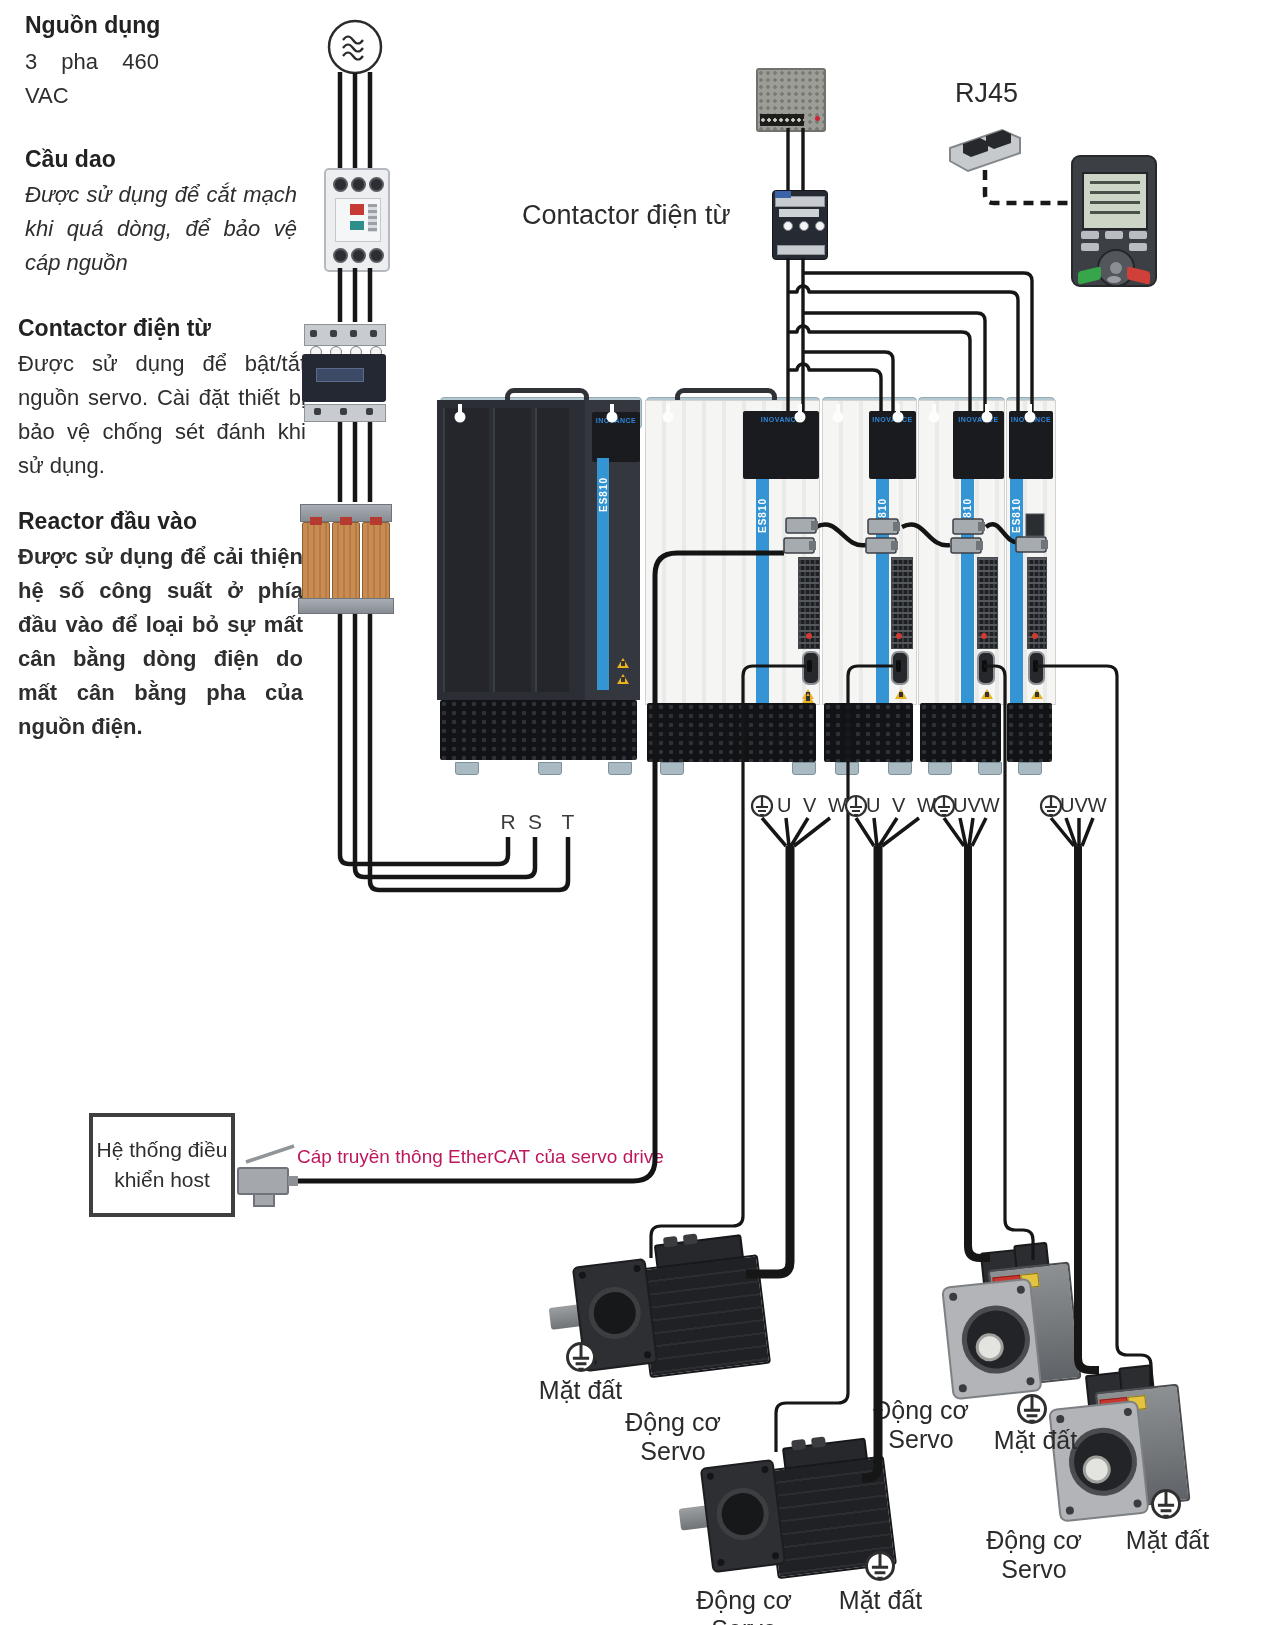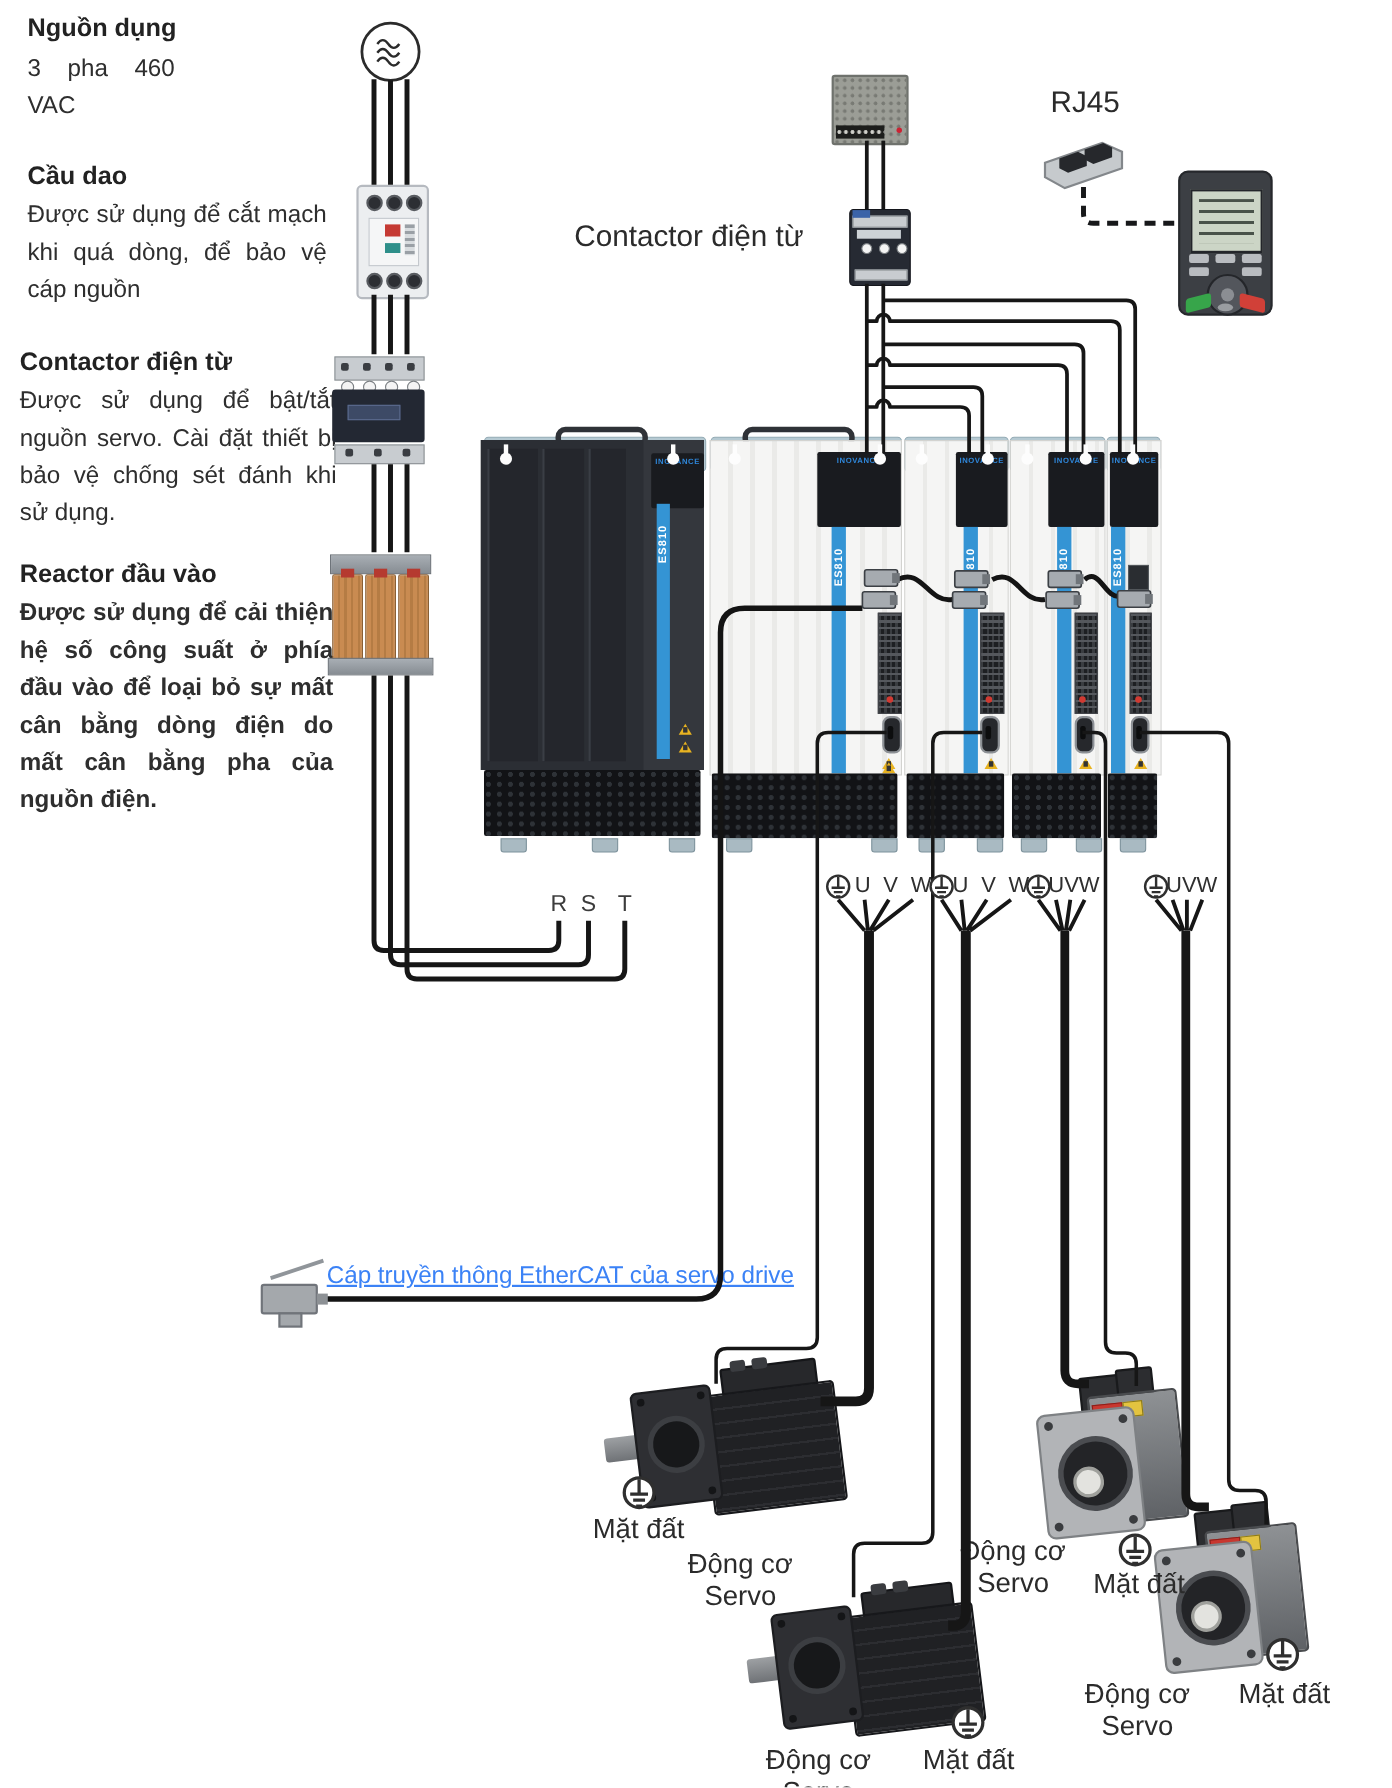--- a/index.html
+++ b/index.html
@@ -3,21 +3,21 @@
 <meta charset="utf-8">
 <style>
   html,body{margin:0;padding:0;background:#fff;}
   .canvas{position:relative;width:1265px;height:1625px;background:#fff;overflow:hidden;
           font-family:"Liberation Sans", sans-serif;color:#2b2b2b;}
   .abs{position:absolute;}
   
   .h-title{font-size:23px;font-weight:bold;color:#222;}
   .body-text{font-size:22px;line-height:34px;text-align:justify;color:#2e2e2e;}
   .top-label{font-size:27px;color:#2b2b2b;white-space:nowrap;}
-  .small-label{font-size:22px;color:#3b82f6;white-space:nowrap;text-decoration:underline;}
+  .small-label{font-size:19px;color:#be185d;white-space:nowrap;}
   .rst{font-size:21px;color:#3c3c3c;width:26px;text-align:center;}
   .uvw{font-size:20px;color:#2f2f2f;white-space:nowrap;}
   .motor-label{font-size:25px;color:#2b2b2b;text-align:center;}
   
   .bracket{background:#b5c9d2;border:1px solid #93aab4;border-radius:4px;height:30px;top:397px;}
   .handle{border:5px solid #2f3237;border-radius:9px;height:10px;background:transparent;top:388px;}
   
   .vent{background-color:#121316;background-image:radial-gradient(circle at 4px 4px,#2e3237 2px,transparent 2.6px);background-size:10px 9px;border-radius:2px;}
   .foot{background:#a9bac2;border:1px solid #7d929c;height:11px;width:22px;top:762px;border-radius:0 0 3px 3px;}
   .drive-dark{left:437px;top:400px;width:203px;height:300px;background:#2b2e34;}
@@ -92,21 +92,21 @@
 </head>
 <body>
 
 <div class="canvas">
 
   <div class="abs h-title" style="left:25px;top:12px;">Nguồn dụng</div>
   <div class="abs body-text" style="left:25px;top:45px;word-spacing:18px;">3 pha 460</div>
   <div class="abs body-text" style="left:25px;top:79px;">VAC</div>
 
   <div class="abs h-title" style="left:25px;top:146px;">Cầu dao</div>
-  <div class="abs body-text" style="left:25px;top:178px;width:272px;">Được sử dụng để cắt mạch khi quá dòng, để bảo vệ cáp nguồn</div>
+  <div class="abs body-text" style="left:25px;top:178px;width:272px;font-style:italic;">Được sử dụng để cắt mạch khi quá dòng, để bảo vệ cáp nguồn</div>
 
   <div class="abs h-title" style="left:18px;top:315px;">Contactor điện từ</div>
   <div class="abs body-text" style="left:18px;top:347px;width:288px;">Được sử dụng để bật/tắt nguồn servo. Cài đặt thiết bị bảo vệ chống sét đánh khi sử dụng.</div>
 
   <div class="abs h-title" style="left:18px;top:508px;">Reactor đầu vào</div>
   <div class="abs body-text" style="left:18px;top:540px;width:285px;font-weight:bold;">Được sử dụng để cải thiện hệ số công suất ở phía đầu vào để loại bỏ sự mất cân bằng dòng điện do mất cân bằng pha của nguồn điện.</div>
 
   <div class="abs top-label" style="left:522px;top:200px;">Contactor điện từ</div>
   <div class="abs top-label" style="left:955px;top:78px;">RJ45</div>
 
@@ -281,20 +281,23 @@
 
   <div class="abs rst" style="left:495px;top:810px;">R</div>
   <div class="abs rst" style="left:522px;top:810px;">S</div>
   <div class="abs rst" style="left:555px;top:810px;">T</div>
 
   <div class="abs uvw" style="left:777px;top:794px;word-spacing:6px;">U V W</div>
   <div class="abs uvw" style="left:866px;top:794px;word-spacing:6px;">U V W</div>
   <div class="abs uvw" style="left:953px;top:794px;">UVW</div>
   <div class="abs uvw" style="left:1060px;top:794px;">UVW</div>
 
+  <div class="abs host-box">
+    <span>Hệ thống điều khiển host</span>
+  </div>
   <div class="abs small-label" style="left:297px;top:1146px;">Cáp truyền thông EtherCAT của servo drive</div>
 
   <div class="motor" style="left:550px;top:1245px;width:212px;height:135px;transform:rotate(-7deg);">
     <div class="mb-shaft" style="left:0;top:50px;width:36px;height:22px;"></div>
     <div class="mb-conn" style="left:112px;top:0;width:84px;height:38px;">
         <div class="mb-cap" style="left:8px;"></div>
         <div class="mb-cap" style="left:28px;"></div>
       </div>
     <div class="mb-body" style="left:92px;top:22px;width:118px;height:106px;"></div>
     <div class="mb-flange" style="left:28px;top:12px;width:70px;height:102px;">

